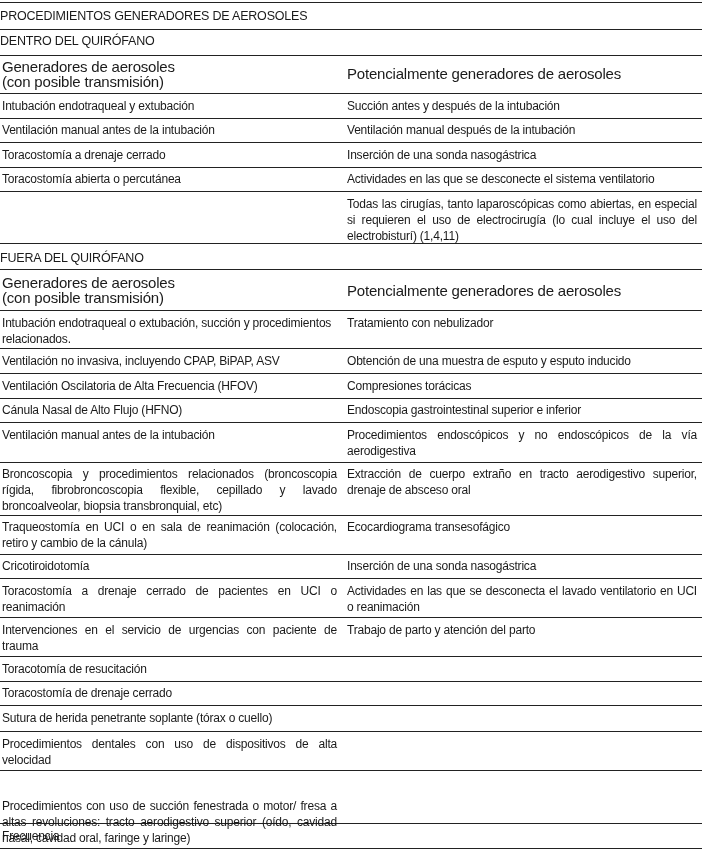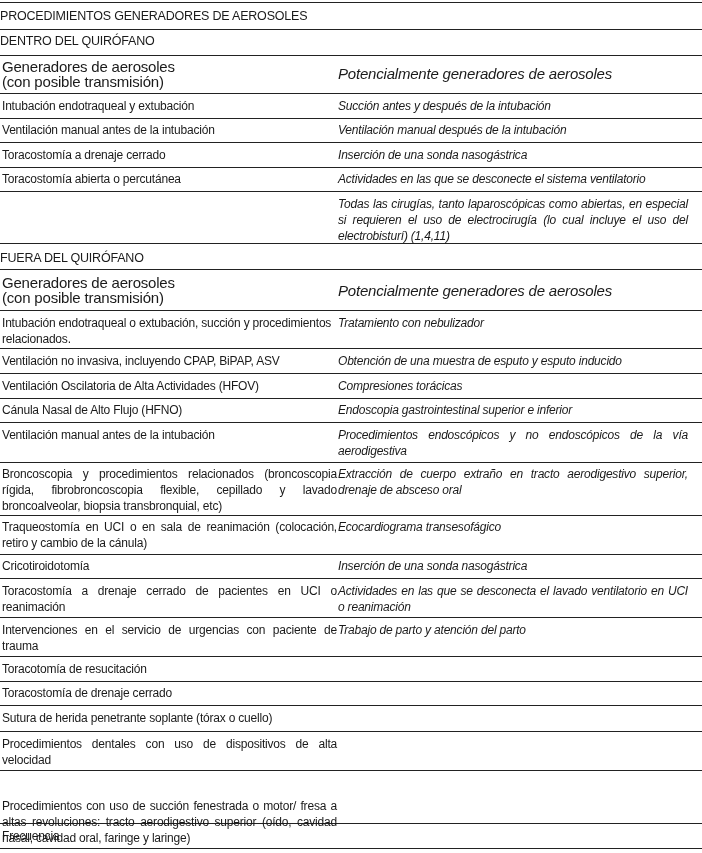--- a/index.html
+++ b/index.html
@@ -2,21 +2,21 @@
 <html><head>
 <meta charset="utf-8">
 <style>
   html, body { margin: 0; padding: 0; background: #ffffff; }
   body { width: 702px; height: 853px; position: relative; overflow: hidden;
          font-family: "Liberation Sans", sans-serif; color: #1a1a1a; }
   .hline { position: absolute; left: 0; width: 702px; height: 0; border-top: 1.5px solid #222; }
   .cell { position: absolute; font-size: 12px; line-height: 16px; font-stretch: condensed; letter-spacing: -0.2px; }
   .center { left: 0; width: 702px; text-align: left; font-size: 12.5px; }
   .c1 { left: 2px; width: 335px; }
-  .c2 { left: 338px; width: 350px; font-style: italic; }
+  .c2 { left: 347px; width: 350px; }
   .hdr { font-size: 15px; line-height: 16px; }
   .just { text-align: justify; text-align-last: left; }
 </style>
 </head>
 <body>
 
 <div>
 
   <div class="hline" style="top:2px"></div>
   <div class="hline" style="top:29px"></div>
@@ -66,21 +66,21 @@
 
   <div class="cell center" style="top:250px">FUERA DEL QUIRÓFANO</div>
   <div class="cell c1 hdr" style="top:275px">Generadores de aerosoles</div>
   <div class="cell c1 hdr" style="top:290px">(con posible transmisión)</div>
   <div class="cell c2 hdr" style="top:283px">Potencialmente generadores de aerosoles</div>
 
   <div class="cell c1" style="top:315px">Intubación endotraqueal o extubación, succión y procedimientos relacionados.</div>
   <div class="cell c2" style="top:315px">Tratamiento con nebulizador</div>
   <div class="cell c1" style="top:353px">Ventilación no invasiva, incluyendo CPAP, BiPAP, ASV</div>
   <div class="cell c2" style="top:353px">Obtención de una muestra de esputo y esputo inducido</div>
-  <div class="cell c1" style="top:378px">Ventilación Oscilatoria de Alta Actividades (HFOV)</div>
+  <div class="cell c1" style="top:378px">Ventilación Oscilatoria de Alta Frecuencia (HFOV)</div>
   <div class="cell c2" style="top:378px">Compresiones torácicas</div>
   <div class="cell c1" style="top:402px">Cánula Nasal de Alto Flujo (HFNO)</div>
   <div class="cell c2" style="top:402px">Endoscopia gastrointestinal superior e inferior</div>
   <div class="cell c1" style="top:427px">Ventilación manual antes de la intubación</div>
   <div class="cell c2 just" style="top:427px">Procedimientos endoscópicos y no endoscópicos de la vía aerodigestiva</div>
   <div class="cell c1 just" style="top:466px">Broncoscopia y procedimientos relacionados (broncoscopia rígida, fibrobroncoscopia flexible, cepillado y lavado broncoalveolar, biopsia transbronquial, etc)</div>
   <div class="cell c2 just" style="top:466px">Extracción de cuerpo extraño en tracto aerodigestivo superior, drenaje de absceso oral</div>
   <div class="cell c1 just" style="top:519px">Traqueostomía en UCI o en sala de reanimación (colocación, retiro y cambio de la cánula)</div>
   <div class="cell c2" style="top:519px">Ecocardiograma transesofágico</div>
   <div class="cell c1" style="top:558px">Cricotiroidotomía</div>

